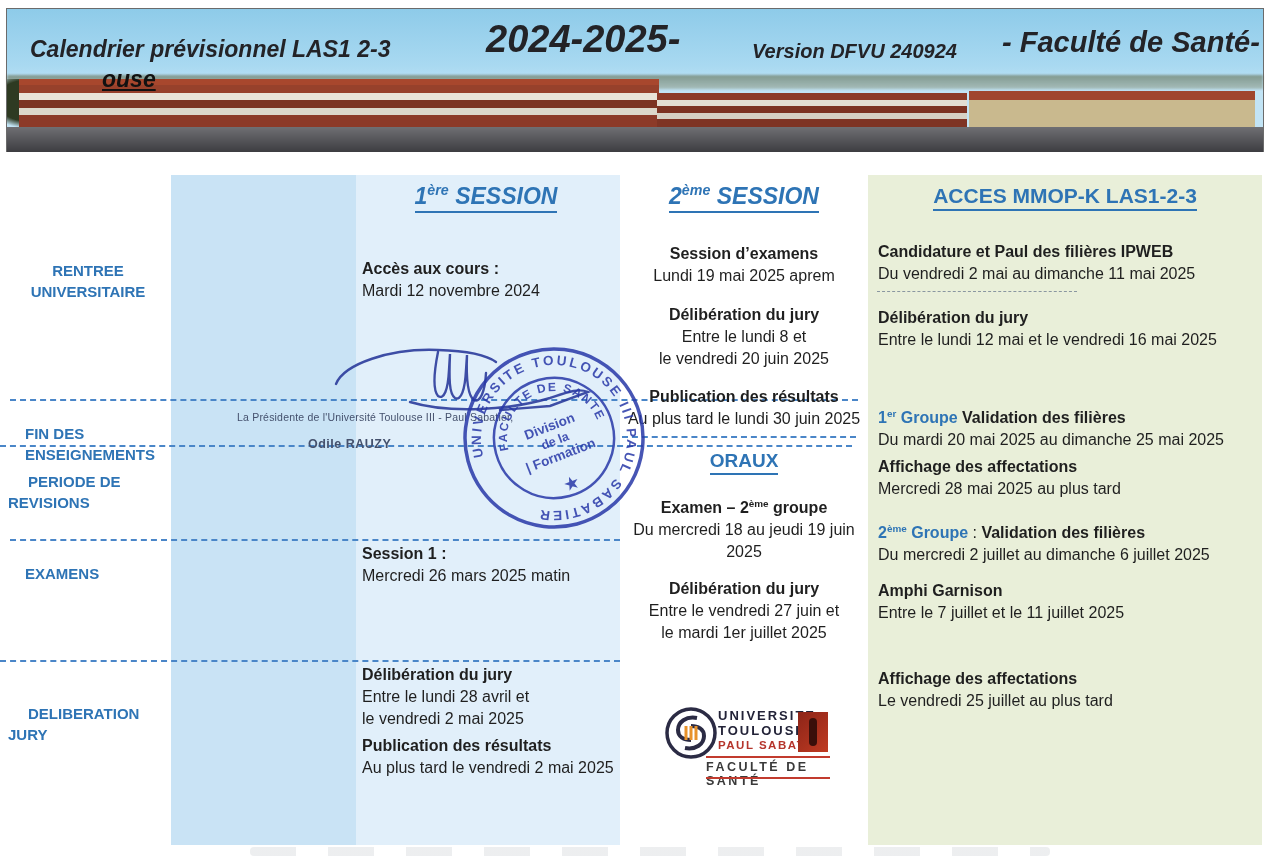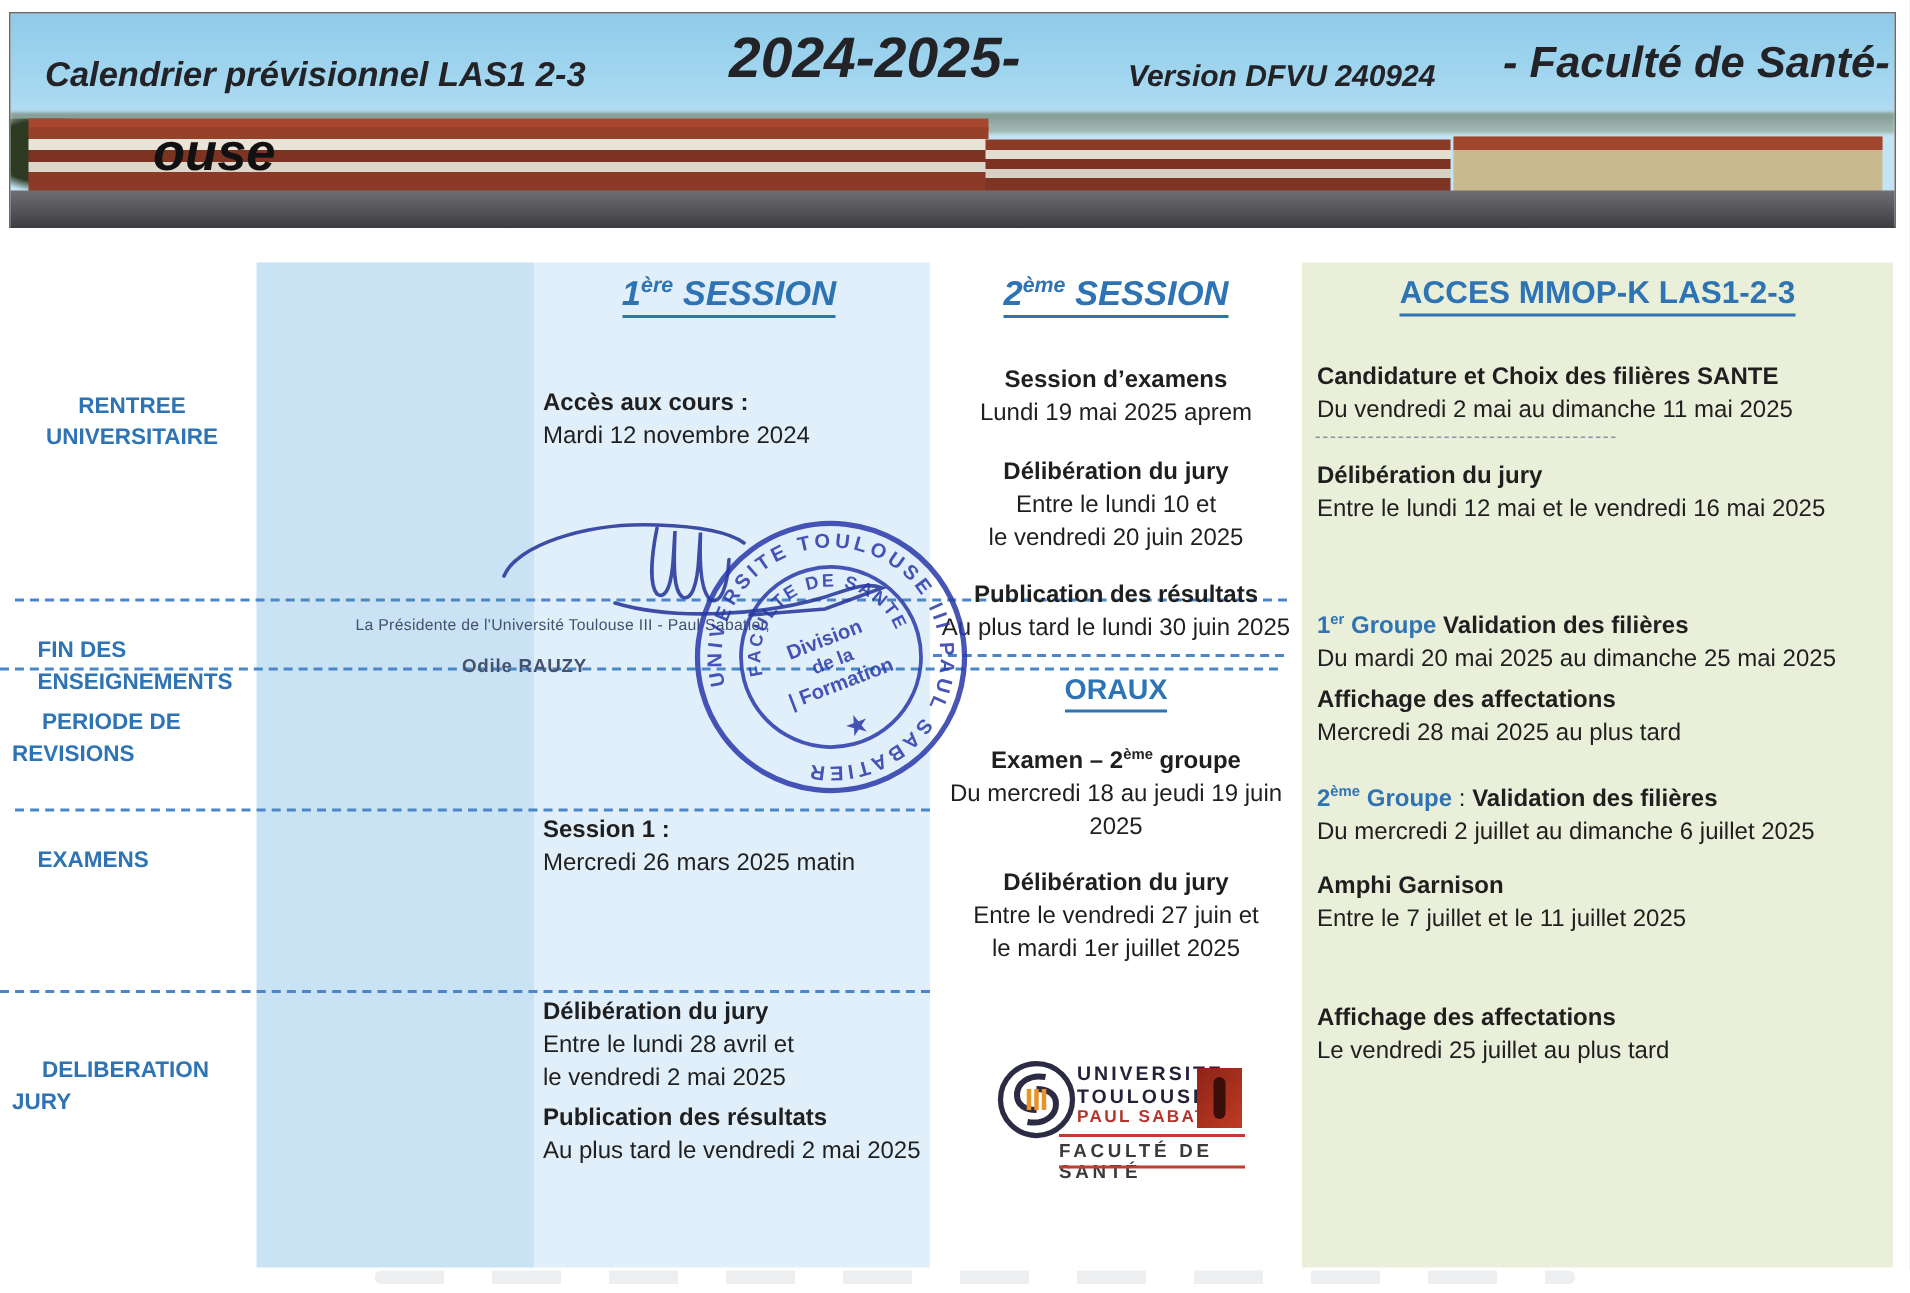--- a/index.html
+++ b/index.html
@@ -65,21 +65,21 @@
     <div class="abs roofL"></div>
     <div class="abs bldgL"></div>
     <div class="abs bldgM"></div>
     <div class="abs bldgR"></div>
     <div class="abs road"></div>
   </div>
   <span class="abs title-frag" style="left:30px;top:36px;font-size:23px;">Calendrier prévisionnel LAS1 2-3</span>
   <span class="abs title-frag" style="left:486px;top:18px;font-size:38px;">2024-2025-</span>
   <span class="abs title-frag" style="left:752px;top:40px;font-size:20px;">Version DFVU 240924</span>
   <span class="abs title-frag" style="left:1002px;top:26px;font-size:29px;">- Faculté de Santé-</span>
-  <span class="abs title-frag" style="left:102px;top:82px;font-size:35px;color:#111;">ouse</span>
+  <span class="abs title-frag" style="left:102px;top:66px;font-size:23px;color:#111;text-decoration:underline;">ouse</span>
 
   <div class="abs col-medblue"></div>
   <div class="abs col-ltblue"></div>
   <div class="abs col-green"></div>
 
   <div class="abs dash" style="left:10px;top:399px;width:848px;"></div>
   <div class="abs dash" style="left:0px;top:445px;width:852px;"></div>
   <div class="abs dash" style="left:10px;top:539px;width:610px;"></div>
   <div class="abs dash" style="left:0px;top:660px;width:620px;"></div>
   <div class="abs dash" style="left:622px;top:436px;width:234px;"></div>
@@ -126,21 +126,21 @@
 
   <div class="abs ctr" style="left:620px;top:182px;width:248px;">
     <span class="h-session"><span>2</span><sup>ème</sup><span> SESSION</span></span>
   </div>
   <div class="abs blk ctr" style="left:620px;top:243px;width:248px;">
     <div class="b">Session d’examens</div>
     <div>Lundi 19 mai 2025 aprem</div>
   </div>
   <div class="abs blk ctr" style="left:620px;top:304px;width:248px;">
     <div class="b">Délibération du jury</div>
-    <div>Entre le lundi 10 et</div>
+    <div>Entre le lundi 8 et</div>
     <div>le vendredi 20 juin 2025</div>
   </div>
   <div class="abs blk ctr" style="left:620px;top:386px;width:248px;">
     <div class="b">Publication des résultats</div>
     <div>Au plus tard le lundi 30 juin 2025</div>
   </div>
   <div class="abs ctr" style="left:620px;top:450px;width:248px;">
     <span class="h-oraux">ORAUX</span>
   </div>
   <div class="abs blk ctr" style="left:612px;top:493px;width:264px;">
@@ -151,21 +151,21 @@
   <div class="abs blk ctr" style="left:612px;top:578px;width:264px;">
     <div class="b">Délibération du jury</div>
     <div>Entre le vendredi 27 juin et</div>
     <div>le mardi 1er juillet 2025</div>
   </div>
 
   <div class="abs ctr" style="left:868px;top:184px;width:394px;">
     <span class="h-plain">ACCES MMOP-K LAS1-2-3</span>
   </div>
   <div class="abs blk" style="left:878px;top:241px;">
-    <div class="b">Candidature et Choix des filières SANTE</div>
+    <div class="b">Candidature et Paul des filières IPWEB</div>
     <div>Du vendredi 2 mai au dimanche 11 mai 2025</div>
   </div>
   <div class="abs blk" style="left:878px;top:307px;">
     <div class="b">Délibération du jury</div>
     <div>Entre le lundi 12 mai et le vendredi 16 mai 2025</div>
   </div>
   <div class="abs blk" style="left:878px;top:403px;">
     <div><span class="blue-b"><span>1</span><sup>er</sup><span> Groupe </span></span><span class="b">Validation des filières</span></div>
     <div>Du mardi 20 mai 2025 au dimanche 25 mai 2025</div>
   </div>

